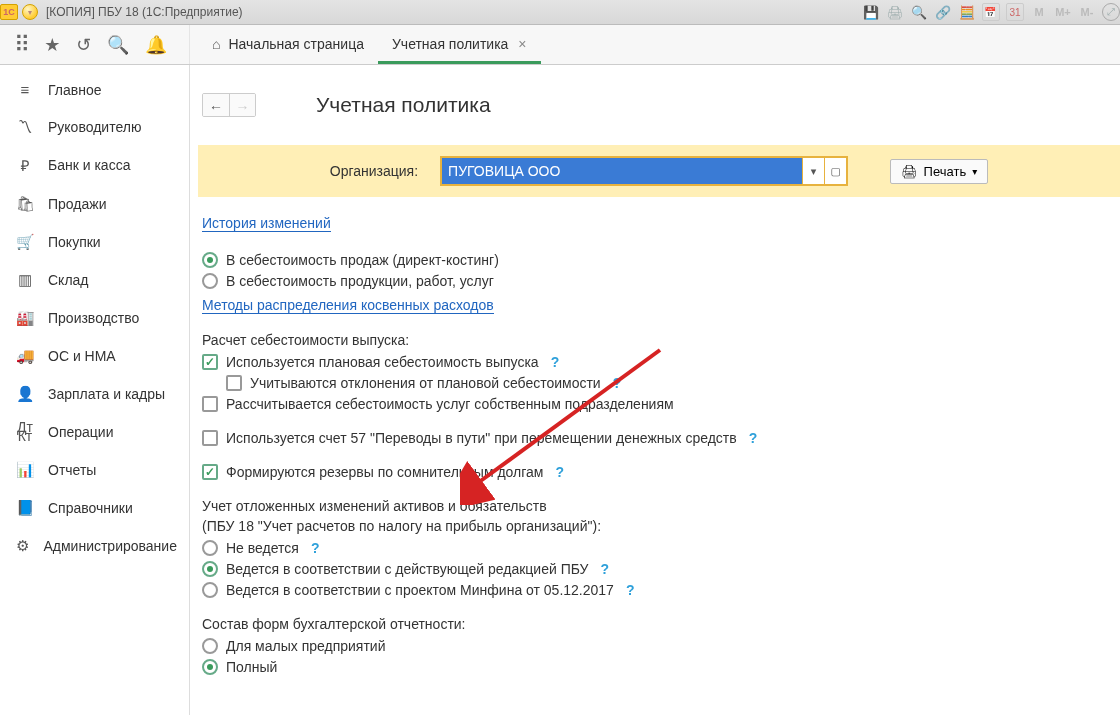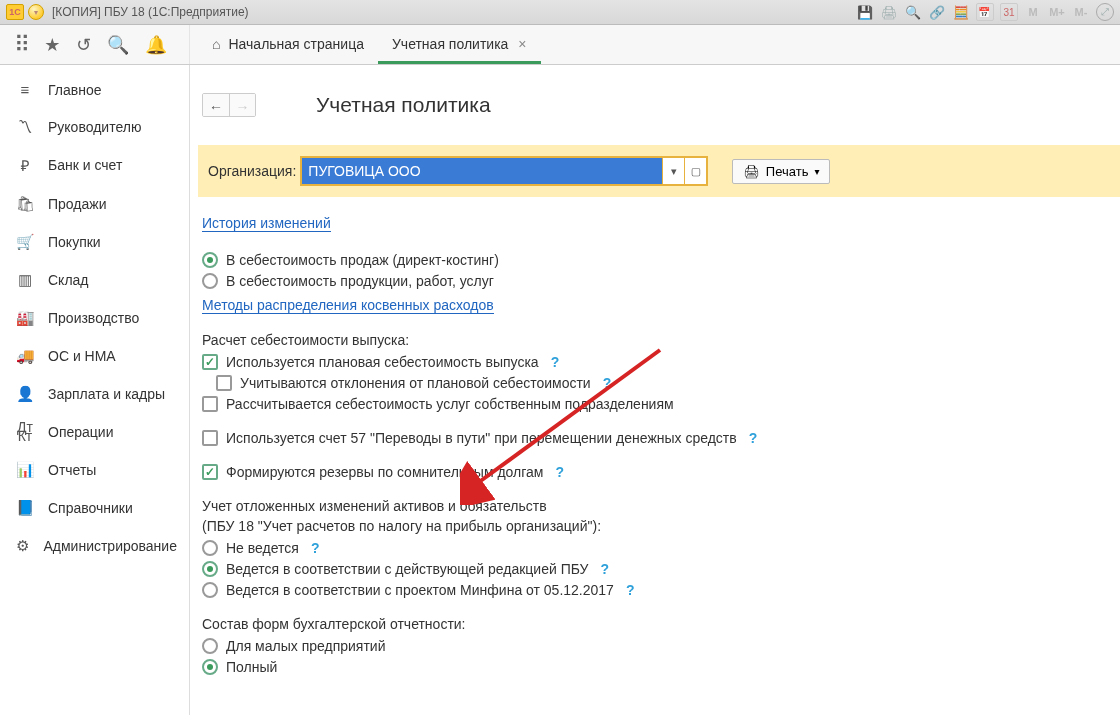--- a/index.html
+++ b/index.html
@@ -1,20 +1,20 @@
 <!DOCTYPE html>
 <html><head>
 <meta charset="utf-8">
 <style>
   * { box-sizing: border-box; }
   html, body { margin:0; padding:0; font-family: Arial, sans-serif; font-size:13px; color:#333; background:#fff; }
   body { width:1120px; height:715px; overflow:hidden; position:relative; }
 
   
-  .titlebar { height:25px; background:linear-gradient(#e4e4e4,#d8d8d8); border-bottom:1px solid #bbb; display:flex; align-items:center; padding:0 6px; font-size:12px; color:#555; }
+  .titlebar { height:25px; background:linear-gradient(#e4e4e4,#d8d8d8); border-bottom:1px solid #bbb; display:flex; align-items:center; padding:0 0; font-size:12px; color:#555; }
   .titlebar .left-icons { display:flex; align-items:center; gap:4px; }
   .logo-1c { width:18px; height:16px; background:#ffcc33; border:1px solid #d4a200; border-radius:2px; font-size:9px; font-weight:bold; display:flex; align-items:center; justify-content:center; color:#c66; }
   .round-yellow { width:16px; height:16px; border-radius:50%; background:radial-gradient(circle at 35% 30%, #fff6c4, #ffcc33 70%); border:1px solid #d4a200; display:flex; align-items:center; justify-content:center; font-size:8px; color:#b87; }
   .title-text { margin-left:8px; }
   .titlebar .right-icons { margin-left:auto; display:flex; align-items:center; gap:6px; }
   .tb-ico { width:18px; height:18px; display:flex; align-items:center; justify-content:center; font-size:13px; color:#9aa; }
   .tb-ico.cal { color:#c66; font-size:10px; border:1px solid #ccc; padding:1px 2px; border-radius:2px; }
   .tb-ico.m { font-size:11px; color:#bbb; font-weight:bold; }
   .tb-ico.expand { border:1px solid #aaa; border-radius:50%; font-size:10px; }
 
@@ -37,37 +37,37 @@
   .side-item .ico.small { font-size:11px; line-height:11px; }
 
   .content { flex:1; padding:14px 18px 0 12px; position:relative; overflow:hidden; }
   .nav-back-fwd { display:inline-flex; border:1px solid #ccc; border-radius:2px; overflow:hidden; }
   .nav-btn { width:26px; height:22px; display:flex; align-items:center; justify-content:center; background:#fafafa; font-size:14px; color:#555; }
   .nav-btn.disabled { color:#ccc; }
   .nav-btn + .nav-btn { border-left:1px solid #ccc; }
   .page-title { display:inline-block; font-size:21px; font-weight:normal; margin-left:60px; vertical-align:middle; color:#333; }
   .head-row { display:flex; align-items:center; margin-bottom:14px; }
 
-  .yellow-band { background:#ffefb6; padding:11px 10px; margin:0 -18px 0 -4px; display:flex; align-items:center; gap:4px; }
+  .yellow-band { background:#ffefb6; padding:11px 10px; margin:0 -18px 0 -4px; display:flex; align-items:center; gap:22px;justify-content:center; }
   .yb-label { font-size:14px; }
   .org-field { display:flex; border:2px solid #e7b23e; background:#fff; }
   .org-input { width:360px; padding:3px 6px; border:none; font-size:14px; background:#3a7bd5; color:#fff; outline:none; }
   .org-btn { width:22px; height:26px; border:none; border-left:1px solid #e7b23e; background:#fff; font-size:11px; color:#555; display:flex; align-items:center; justify-content:center; }
   .print-btn { margin-left:20px; border:1px solid #bbb; background:#fafafa; padding:4px 10px; font-size:13px; display:flex; align-items:center; gap:6px; border-radius:2px; }
 
   .link { color:#2166c0; text-decoration:none; border-bottom:1px solid #2166c0; font-size:14px; display:inline-block; cursor:pointer; }
   .hist-link { margin:18px 0 20px 0; }
 
   .radio-row, .check-row { display:flex; align-items:center; gap:8px; margin:5px 0; font-size:14px; }
   .radio, .chk { width:16px; height:16px; border:2px solid #6a8; border-radius:50%; display:flex; align-items:center; justify-content:center; flex-shrink:0; }
   .radio.grey, .chk.grey { border-color:#999; }
   .radio .dot { width:6px; height:6px; background:#3a9b5c; border-radius:50%; }
   .chk { border-radius:2px; }
   .chk .mark { font-size:12px; color:#3a9b5c; font-weight:bold; line-height:1; }
-  .indent { margin-left:14px; }
+  .indent { margin-left:24px; }
   .help { color:#2ea0da; font-weight:bold; margin-left:4px; cursor:pointer; }
 
   .sec-label { font-size:14px; margin:18px 0 6px 0; }
   .sec-sub { font-size:14px; margin:-2px 0 6px 0; }
 
   
   .arrow-svg { position:absolute; left:270px; top:270px; pointer-events:none; }
 </style>
 </head>
 <body>
@@ -118,21 +118,21 @@
     <div class="side-item">
         <span class="ico">≡</span>
         <span>Главное</span>
       </div>
     <div class="side-item">
         <span class="ico">〽</span>
         <span>Руководителю</span>
       </div>
     <div class="side-item">
         <span class="ico">₽</span>
-        <span>Банк и счет</span>
+        <span>Банк и касса</span>
       </div>
     <div class="side-item">
         <span class="ico">🛍</span>
         <span>Продажи</span>
       </div>
     <div class="side-item">
         <span class="ico">🛒</span>
         <span>Покупки</span>
       </div>
     <div class="side-item">

